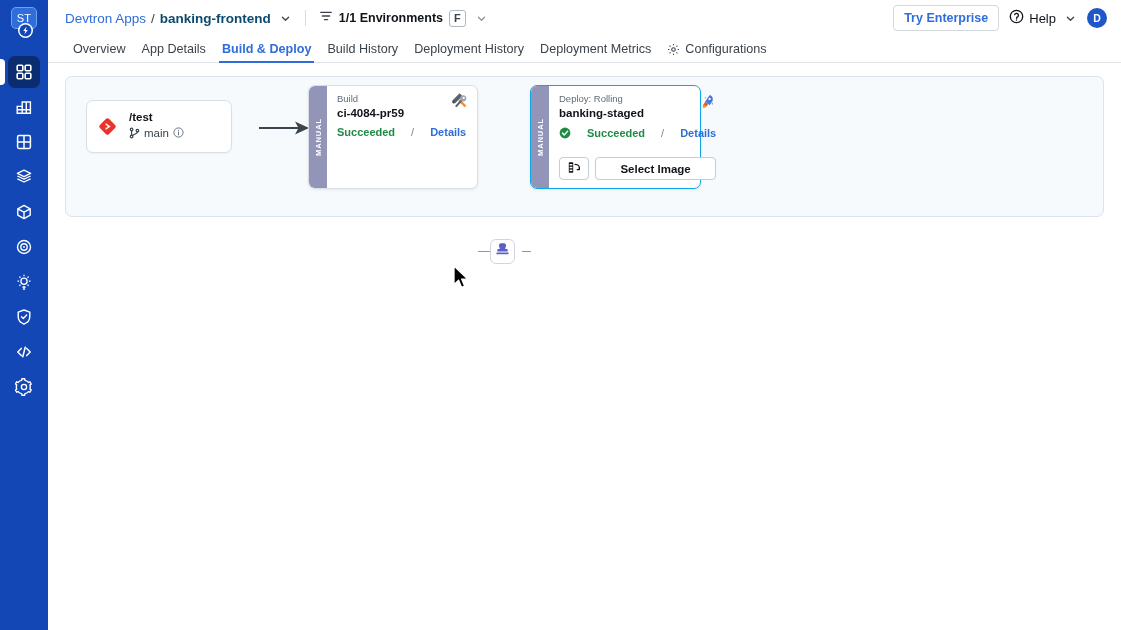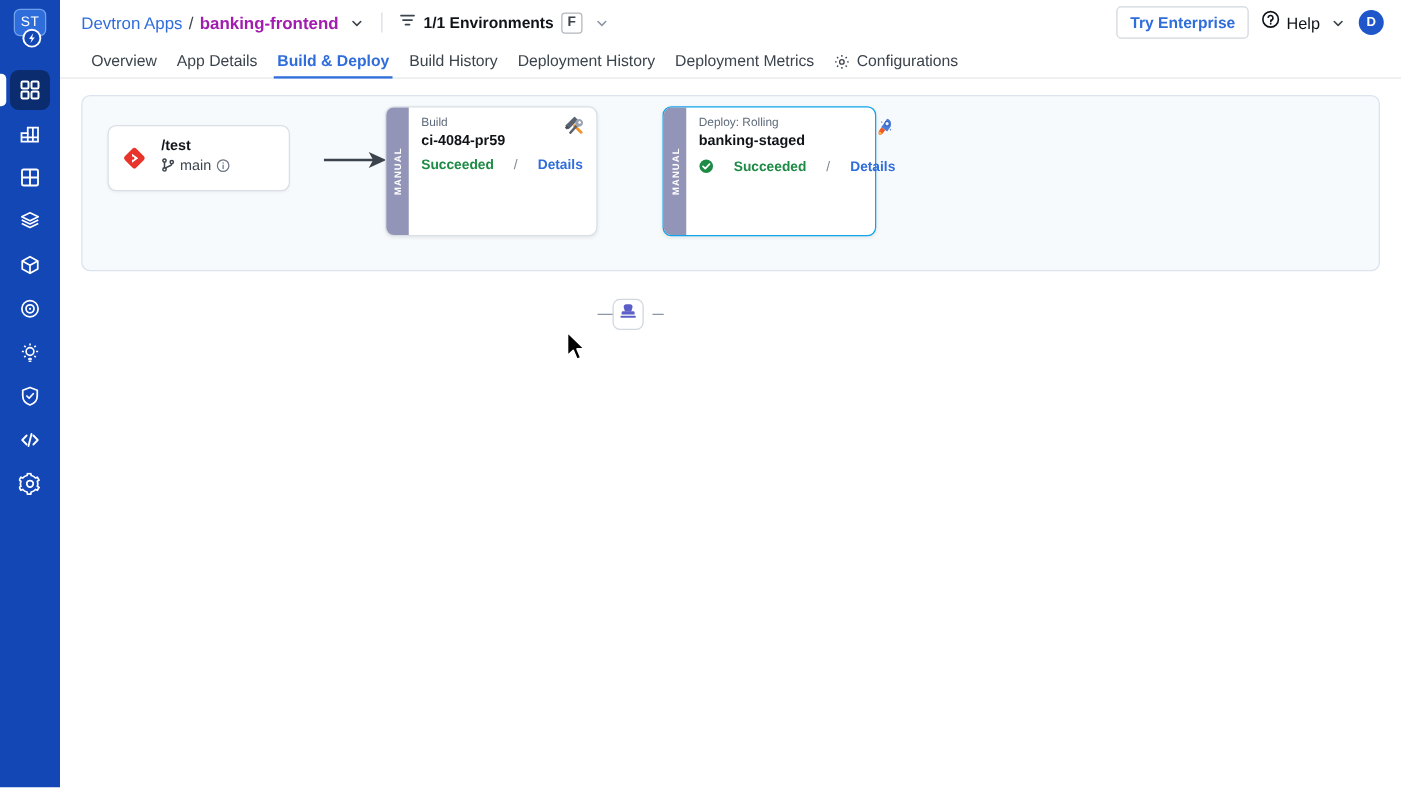--- a/index.html
+++ b/index.html
@@ -75,21 +75,21 @@
     height: 36px; flex: 0 0 36px;
     display: flex; align-items: center;
     padding: 0 14px 0 17px;
     background: #ffffff;
   }
   .crumbs { display: flex; align-items: center; gap: 5px; white-space: nowrap; }
   .crumb-link {
     color: #2f6ddb; font-size: 13.5px; font-weight: normal; cursor: pointer;
   }
   .crumb-sep { color: #3b444c; font-size: 13.5px; }
-  .crumb-cur { color: #a21caf; font-size: 13.5px; font-weight: bold; }
+  .crumb-cur { color: #0c4a6e; font-size: 13.5px; font-weight: bold; }
   .chev { margin-left: 3px; display: flex; align-items: center; }
   .vsep { width: 1px; height: 16px; background: #d7dce1; margin: 0 13px; }
   .envsel { display: flex; align-items: center; gap: 6px; white-space: nowrap; }
   .envsel .lbl { font-size: 12.5px; color: #101419; font-weight: bold; }
   .kbd {
     border: 1px solid #b1b7bc; border-radius: 3px;
     min-width: 16px; height: 17px; padding: 0 4px;
     font-size: 11px; color: #3b444c; font-weight: bold;
     display: inline-flex; align-items: center; justify-content: center;
     background: #fff;
@@ -565,20 +565,35 @@
               <span>
                 <svg width="12" height="12" viewBox="0 0 12 12">
                   <circle cx="6" cy="6" r="5.4" fill="#1d8b45"></circle>
                   <path d="M3.4 6.1 L5.2 7.9 L8.6 4.3" fill="none" stroke="#ffffff" stroke-width="1.4" stroke-linecap="round" stroke-linejoin="round"></path>
                 </svg>
               </span>
               <span class="st-ok">Succeeded</span>
               <span class="st-slash">/</span>
               <span class="st-details">Details</span>
             </div>
+            <div class="node-actions">
+              <button class="btn-icon">
+                <span>
+                  <svg width="15" height="15" viewBox="0 0 15 15" fill="none" stroke="#101419" stroke-width="1.2">
+                    <rect x="1.8" y="2.3" width="4.4" height="10.4" rx="0.6" fill="#101419" stroke="none"></rect>
+                    <rect x="2.6" y="4.0" width="2.8" height="1.5" fill="#ffffff" stroke="none"></rect>
+                    <rect x="2.6" y="6.8" width="2.8" height="1.5" fill="#ffffff" stroke="none"></rect>
+                    <rect x="2.6" y="9.6" width="2.8" height="1.5" fill="#ffffff" stroke="none"></rect>
+                    <path d="M8.0 4.3 C11.6 4.3 12.8 6.6 12.3 9.0" stroke-linecap="round"></path>
+                    <path d="M10.2 9.6 L12.4 9.6 L12.4 7.4" stroke-linecap="round" stroke-linejoin="round"></path>
+                  </svg>
+                </span>
+              </button>
+              <button class="btn-outline">Select Image</button>
+            </div>
           </div>
         </div>
 
       </div>
     </div>
   </div>
 
   <span class="cursor">
     <svg width="18" height="26" viewBox="0 0 18 26">
       <path d="M1 1 L1 19.5 L5.6 15.2 L8.6 22.4 L11.6 21.1 L8.6 14.1 L14.6 14.1 Z" fill="#000000" stroke="#ffffff" stroke-width="1.3" stroke-linejoin="round"></path>

